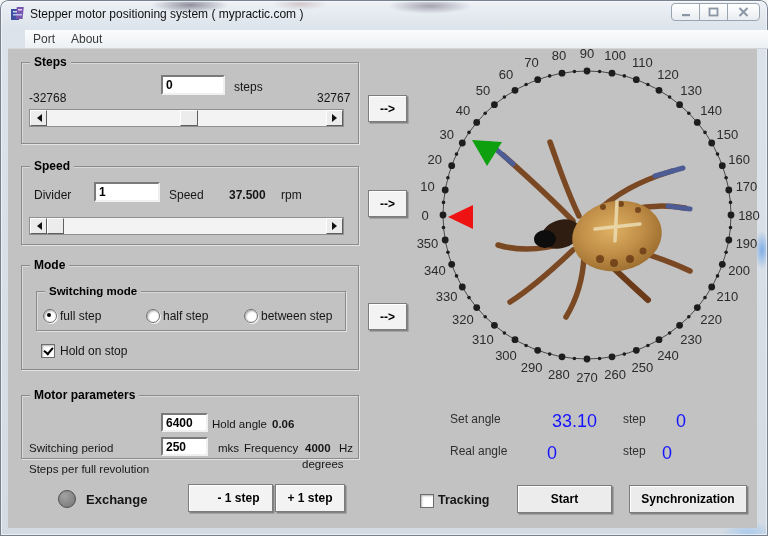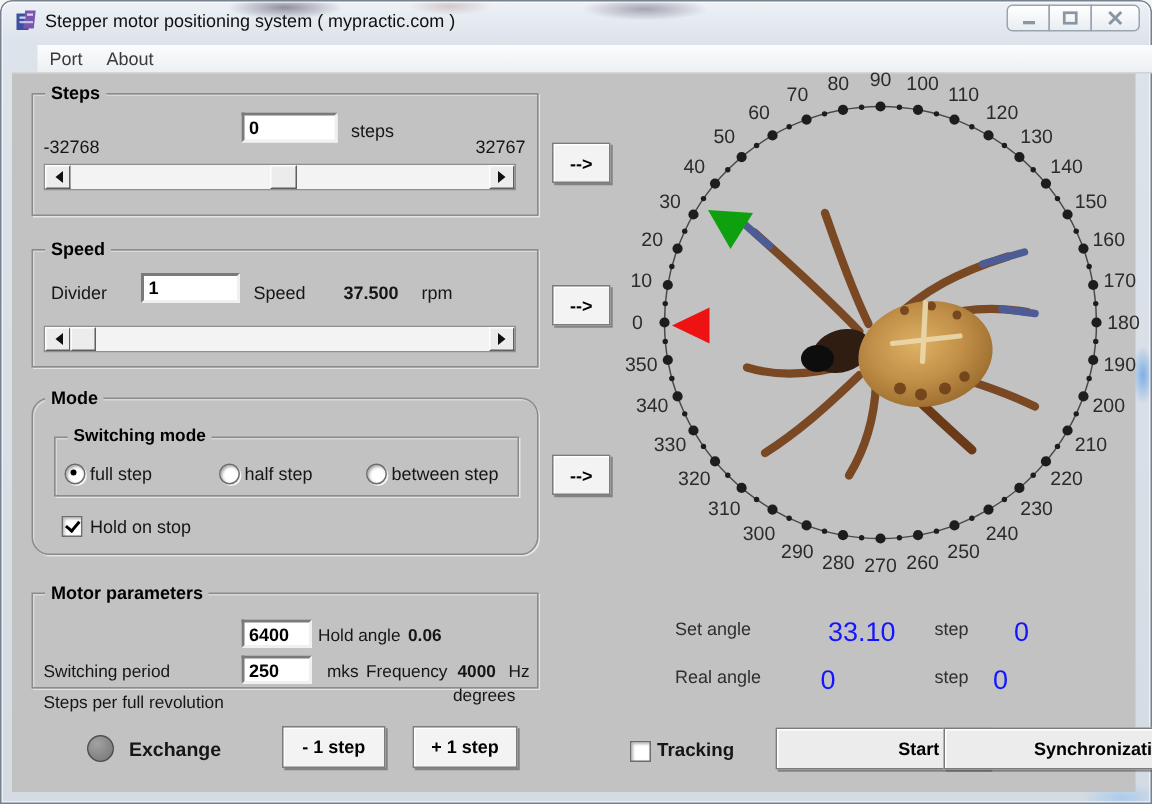--- a/index.html
+++ b/index.html
@@ -48,21 +48,21 @@
     display:flex;align-items:center;justify-content:center;}
   .sb-thumb{position:absolute;top:0;height:14px;background:#ececec;
     border:1px solid;border-color:#fdfdfd #5f5f5f #5f5f5f #fdfdfd;}
   .tri-l{width:0;height:0;border:4px solid transparent;border-right:5px solid #101010;margin-right:3px;}
   .tri-r{width:0;height:0;border:4px solid transparent;border-left:5px solid #101010;margin-left:3px;}
   
   .btn{position:absolute;background:#f3f3f3;border:1px solid #7c7c7c;
     box-shadow:inset 1px 1px 0 #ffffff, 1.5px 1.5px 0 rgba(80,80,80,.55);
     display:flex;align-items:center;justify-content:center;
     font-size:12px;font-weight:bold;color:#000;cursor:default;}
-  .btn.gray{background:#ececec;padding-left:48px;}
+  .btn.gray{background:#ececec;}
   
   .radio{position:absolute;width:12px;height:12px;border-radius:50%;background:#fff;
     border:1px solid #6d6d6d;box-shadow:inset 1px 1px 2px rgba(0,0,0,.35),1px 1px 0 rgba(255,255,255,.8);}
   .radio .dot{position:absolute;left:3px;top:3px;width:4px;height:4px;border-radius:50%;background:#000;}
   .cb{position:absolute;width:12px;height:12px;background:#fff;border:1px solid #6d6d6d;
     box-shadow:inset 1px 1px 2px rgba(0,0,0,.3);}
   .cb.checked::after{content:"";position:absolute;left:2px;top:2px;width:7px;height:4px;
     border-left:2px solid #000;border-bottom:2px solid #000;transform:rotate(-50deg);}
   .led{position:absolute;width:16px;height:16px;border-radius:50%;
     background:radial-gradient(circle at 35% 30%,#a2a2a2,#747474);border:1px solid #4e4e4e;}
@@ -136,21 +136,21 @@
   <div class="hscroll" style="left:29px;top:217px;width:313px;">
     <div class="sb-btn" style="left:0;">
         <span class="tri-l"></span>
       </div>
     <div class="sb-btn" style="right:0;">
         <span class="tri-r"></span>
       </div>
     <div class="sb-thumb" style="left:17px;width:15px;"></div>
   </div>
 
-  <div class="group" style="left:21px;top:265px;width:336px;height:103px;border-radius:12px;">
+  <div class="group" style="left:21px;top:265px;width:336px;height:103px;">
     <span class="legend">Mode</span>
   </div>
   <div class="group" style="left:36px;top:291px;width:308px;height:38px;">
     <span class="legend" style="font-weight:bold;font-size:11.5px;">Switching mode</span>
   </div>
   <span class="radio" style="left:43px;top:309px;">
       <span class="dot"></span>
     </span>
   <span class="lbl" style="left:60px;top:309px;">full step</span>
   <span class="radio" style="left:146px;top:309px;"></span>
@@ -170,21 +170,21 @@
   <span class="lbl" style="left:302px;top:418px;font-size:11.5px;margin-top:40px;">degrees</span>
   <span class="lbl" style="left:29px;top:442px;font-size:11.5px;">Switching period</span>
   <input class="tin abs" style="left: 161px; top: 437px; width: 40px; height: 15px;" value="250">
   <span class="lbl" style="left:218px;top:442px;font-size:11.5px;">mks</span>
   <span class="lbl" style="left:244px;top:442px;font-size:11.5px;">Frequency</span>
   <span class="lbl b" style="left:305px;top:442px;font-size:11.5px;">4000</span>
   <span class="lbl" style="left:339px;top:442px;font-size:11.5px;">Hz</span>
 
   <span class="led" style="left:58px;top:490px;"></span>
   <span class="lbl b" style="left:86px;top:492px;font-size:13px;">Exchange</span>
-  <div class="btn" style="left:188px;top:484px;width:67px;height:26px;">- 1 step</div>
+  <div class="btn" style="left:188px;top:484px;width:67px;height:26px;padding-left:16px;">- 1 step</div>
   <div class="btn" style="left:275px;top:484px;width:68px;height:26px;">+ 1 step</div>
   <span class="cb" style="left:420px;top:494px;"></span>
   <span class="lbl b" style="left:438px;top:493px;font-size:12.5px;">Tracking</span>
   <div class="btn gray" style="left:517px;top:485px;width:93px;height:26px;">Start</div>
   <div class="btn gray" style="left:629px;top:485px;width:116px;height:26px;">Synchronization</div>
 
   <div class="btn" style="left:368px;top:95px;width:37px;height:25px;">--&gt;</div>
   <div class="btn" style="left:368px;top:190px;width:37px;height:25px;">--&gt;</div>
   <div class="btn" style="left:368px;top:303px;width:37px;height:25px;">--&gt;</div>
 

